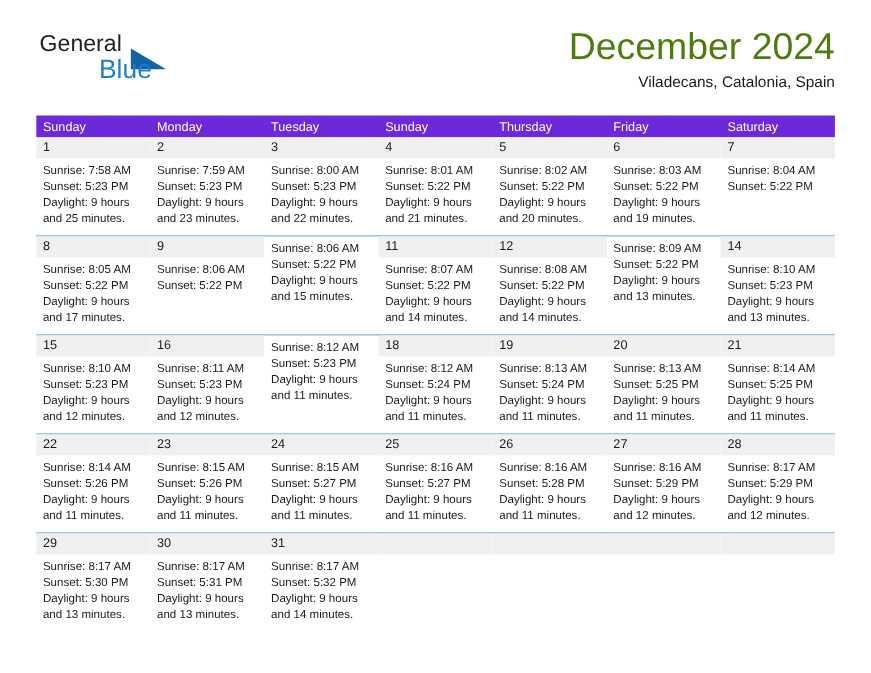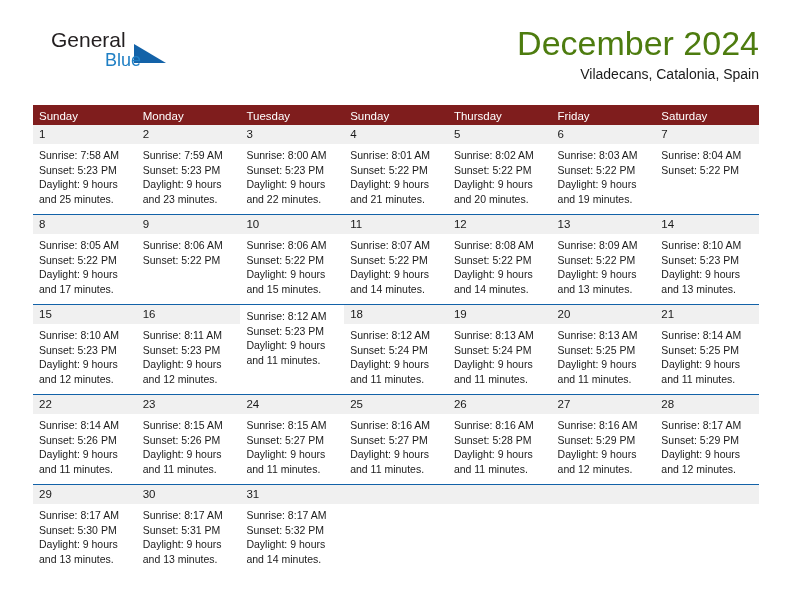--- a/index.html
+++ b/index.html
@@ -21,21 +21,20 @@
     box-sizing: border-box;
   }
 
   
   .header {
     position: absolute;
     left: 33px;
     top: 28px;
     right: 33px;
     height: 64px;
-    margin-left: 15px;
   }
   .brand {
     position: absolute;
     left: 0;
     top: 0;
     width: 200px;
     height: 60px;
   }
   .brand-general {
     position: absolute;
@@ -43,21 +42,21 @@
     top: 0px;
     font-size: 21px;
     letter-spacing: 0px;
     color: #231f20;
     font-family: "Liberation Sans", sans-serif;
   }
   .brand-blue {
     position: absolute;
     left: 57px;
     top: 22px;
-    font-size: 18px;
+    font-size: 24px;
     color: #1f7fc4;
     font-family: "Liberation Sans", sans-serif;
   }
   .brand-triangle {
     position: absolute;
     left: 86px;
     top: 16px;
     width: 0;
     height: 0;
     border-left: 32px solid #1362a8;
@@ -88,21 +87,21 @@
   
   .calendar {
     position: absolute;
     left: 33px;
     top: 105px;
     width: 726px;
   }
   .dow-row {
     display: flex;
     width: 100%;
-    background: #7f1d1d;
+    background: #6d28d9;
   }
   .dow-cell {
     flex: 1 1 0;
     box-sizing: border-box;
     padding: 4px 0 4px 6px;
     color: #ffffff;
     font-size: 11.5px;
     line-height: 14px;
     height: 20px;
     white-space: nowrap;
@@ -248,21 +247,20 @@
             </div>
           </div>
           <div class="day-cell">
             <div class="day-num-band">9</div>
             <div class="day-body">
               <div>Sunrise: 8:06 AM</div>
               <div>Sunset: 5:22 PM</div>
             </div>
           </div>
           <div class="day-cell">
-            <div class="day-num-band">10</div>
             <div class="day-body">
               <div>Sunrise: 8:06 AM</div>
               <div>Sunset: 5:22 PM</div>
               <div class="daylight-line">Daylight: 9 hours and 15 minutes.</div>
             </div>
           </div>
           <div class="day-cell">
             <div class="day-num-band">11</div>
             <div class="day-body">
               <div>Sunrise: 8:07 AM</div>
@@ -272,21 +270,20 @@
           </div>
           <div class="day-cell">
             <div class="day-num-band">12</div>
             <div class="day-body">
               <div>Sunrise: 8:08 AM</div>
               <div>Sunset: 5:22 PM</div>
               <div class="daylight-line">Daylight: 9 hours and 14 minutes.</div>
             </div>
           </div>
           <div class="day-cell">
-            <div class="day-num-band">13</div>
             <div class="day-body">
               <div>Sunrise: 8:09 AM</div>
               <div>Sunset: 5:22 PM</div>
               <div class="daylight-line">Daylight: 9 hours and 13 minutes.</div>
             </div>
           </div>
           <div class="day-cell">
             <div class="day-num-band">14</div>
             <div class="day-body">
               <div>Sunrise: 8:10 AM</div>

